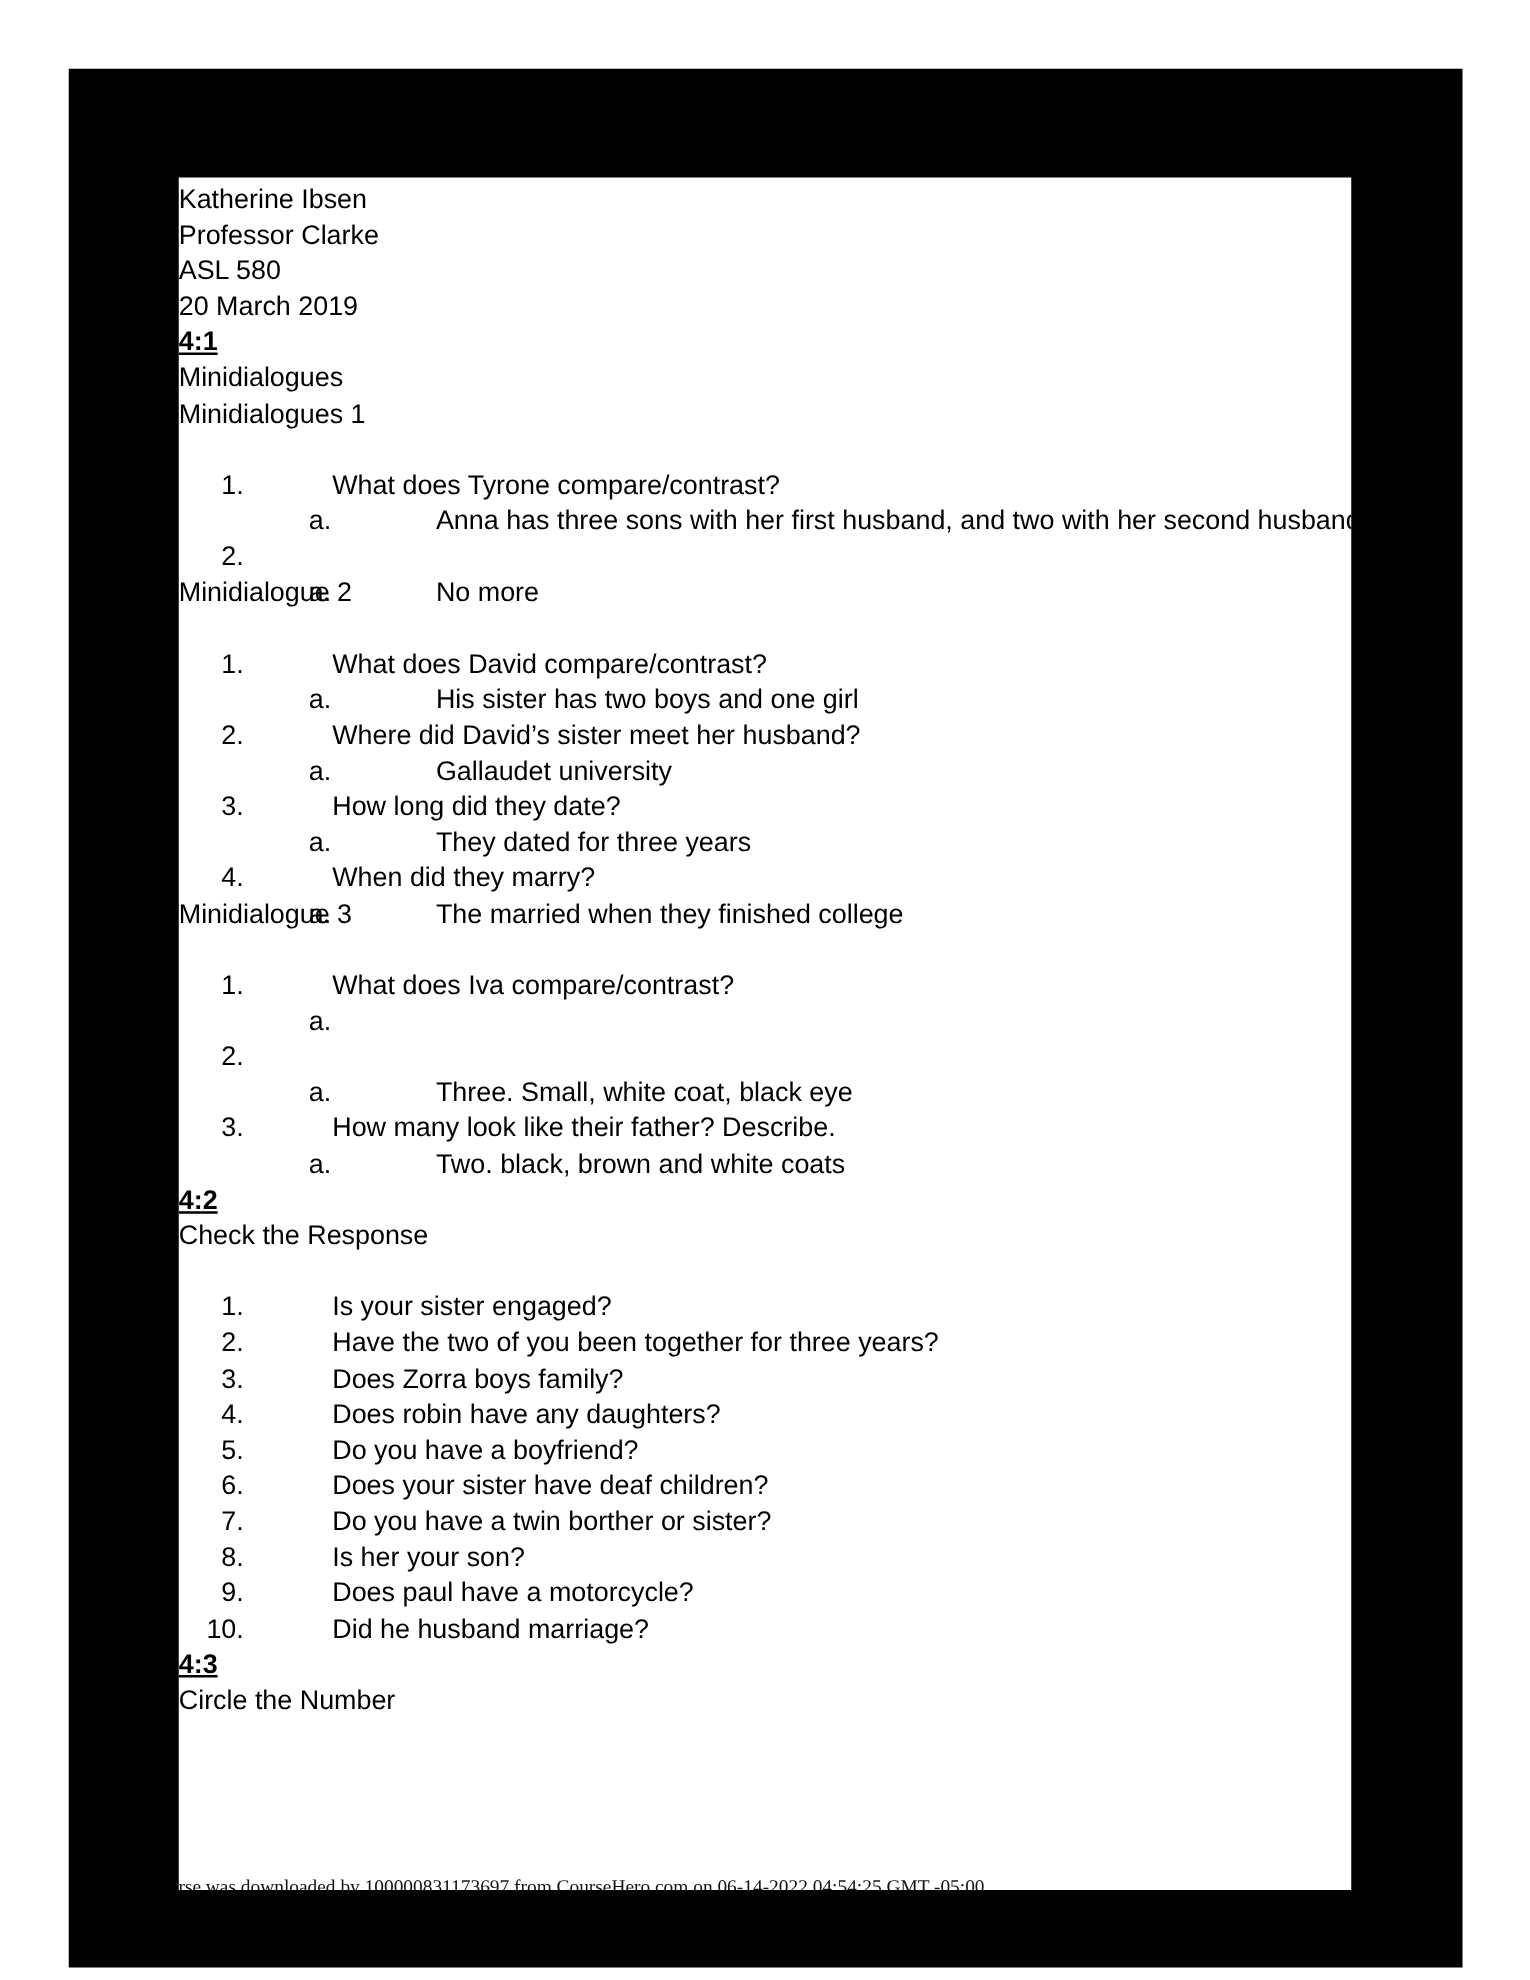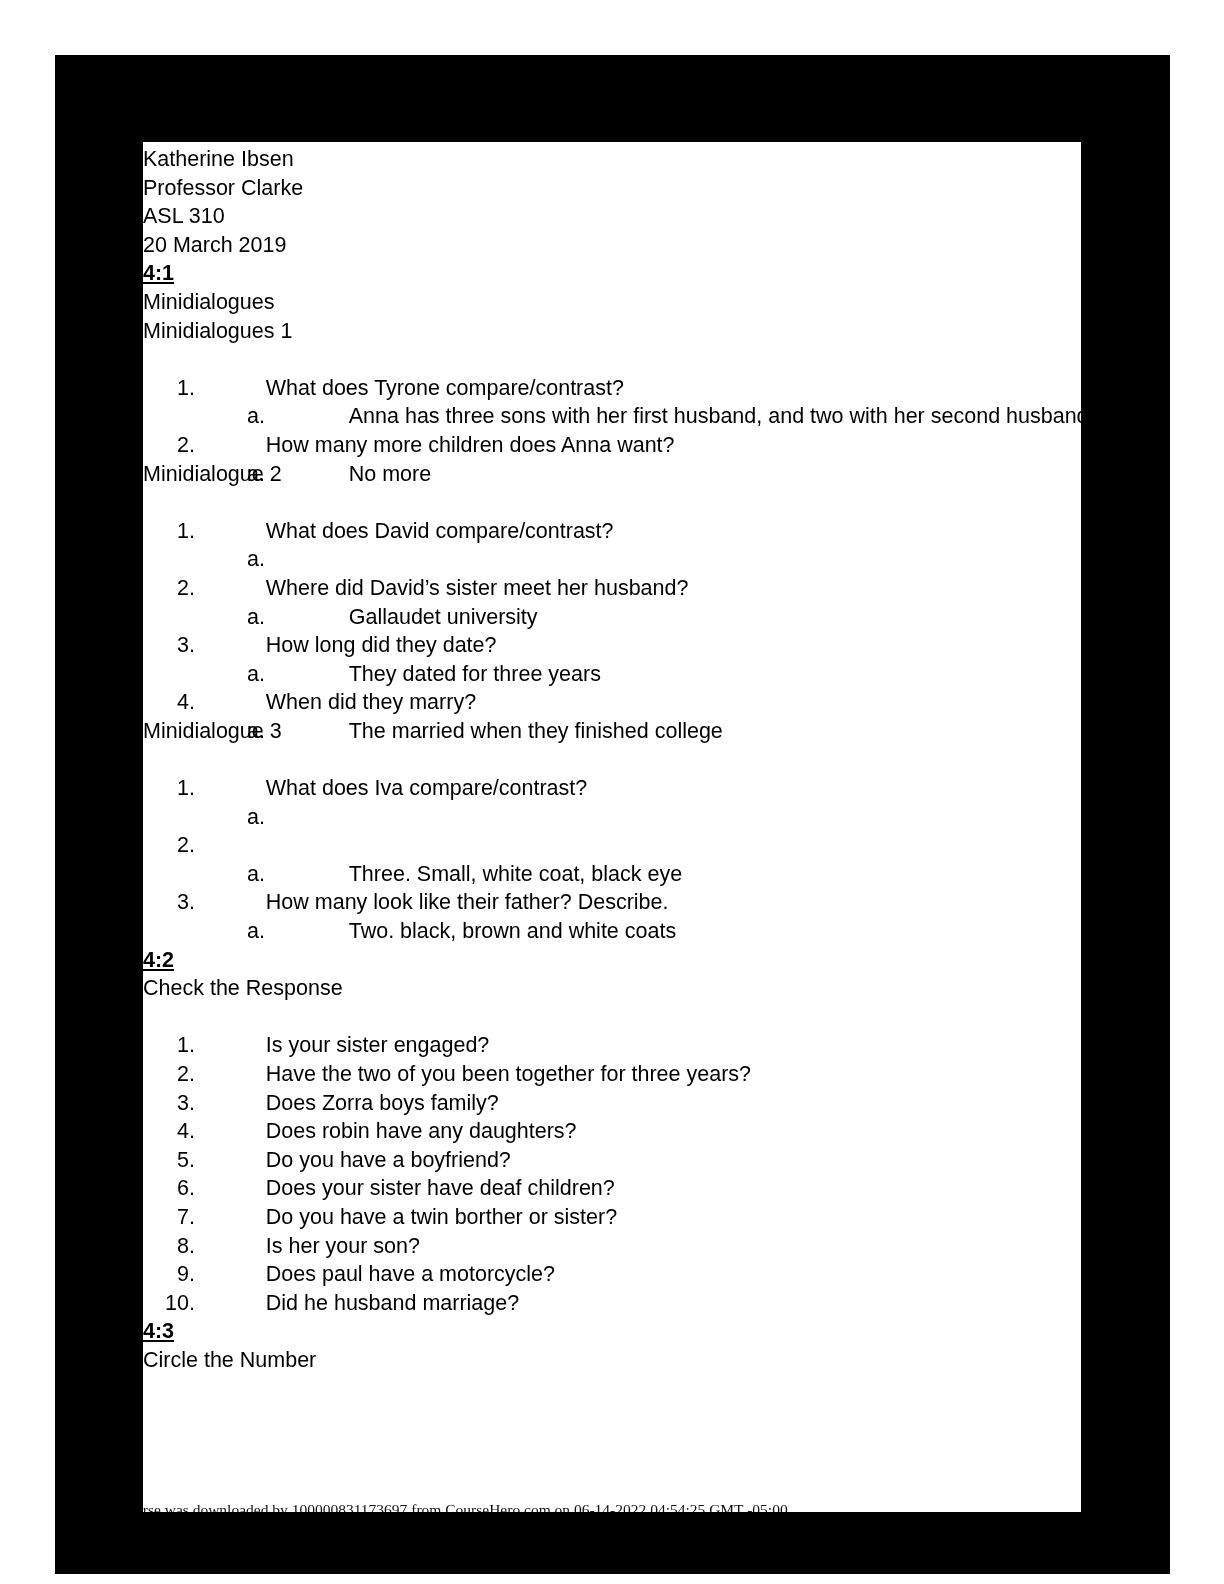--- a/index.html
+++ b/index.html
@@ -121,55 +121,55 @@
 </head>
 <body>
 
 <div id="scan-frame"></div>
 
 <div id="page-sheet">
   <div id="page-body">
 
     <div class="line">Katherine Ibsen</div>
     <div class="line">Professor Clarke</div>
-    <div class="line">ASL 310</div>
+    <div class="line">ASL 580</div>
     <div class="line">20 March 2019</div>
 
 
     <div class="line sec-head">4:1</div>
     <div class="line">Minidialogues</div>
 
     <div class="line">Minidialogues 1</div>
     <ol class="lvl1">
       <li>
         <span class="marker">1.</span><span>What does Tyrone compare/contrast?</span>
       </li>
       <ol class="lvl2">
         <li>
           <span class="marker">a.</span><span>Anna has three sons with her first husband, and two with her second husband</span>
         </li>
       </ol>
       <li>
-        <span class="marker">2.</span><span>How many more children does Anna want?</span>
+        <span class="marker">2.</span>
       </li>
       <ol class="lvl2">
         <li>
           <span class="marker">a.</span><span>No more</span>
         </li>
       </ol>
     </ol>
 
     <div class="line">Minidialogue 2</div>
     <ol class="lvl1">
       <li>
         <span class="marker">1.</span><span>What does David compare/contrast?</span>
       </li>
       <ol class="lvl2">
         <li>
-          <span class="marker">a.</span>
+          <span class="marker">a.</span><span>His sister has two boys and one girl</span>
         </li>
       </ol>
       <li>
         <span class="marker">2.</span><span>Where did David’s sister meet her husband?</span>
       </li>
       <ol class="lvl2">
         <li>
           <span class="marker">a.</span><span>Gallaudet university</span>
         </li>
       </ol>

